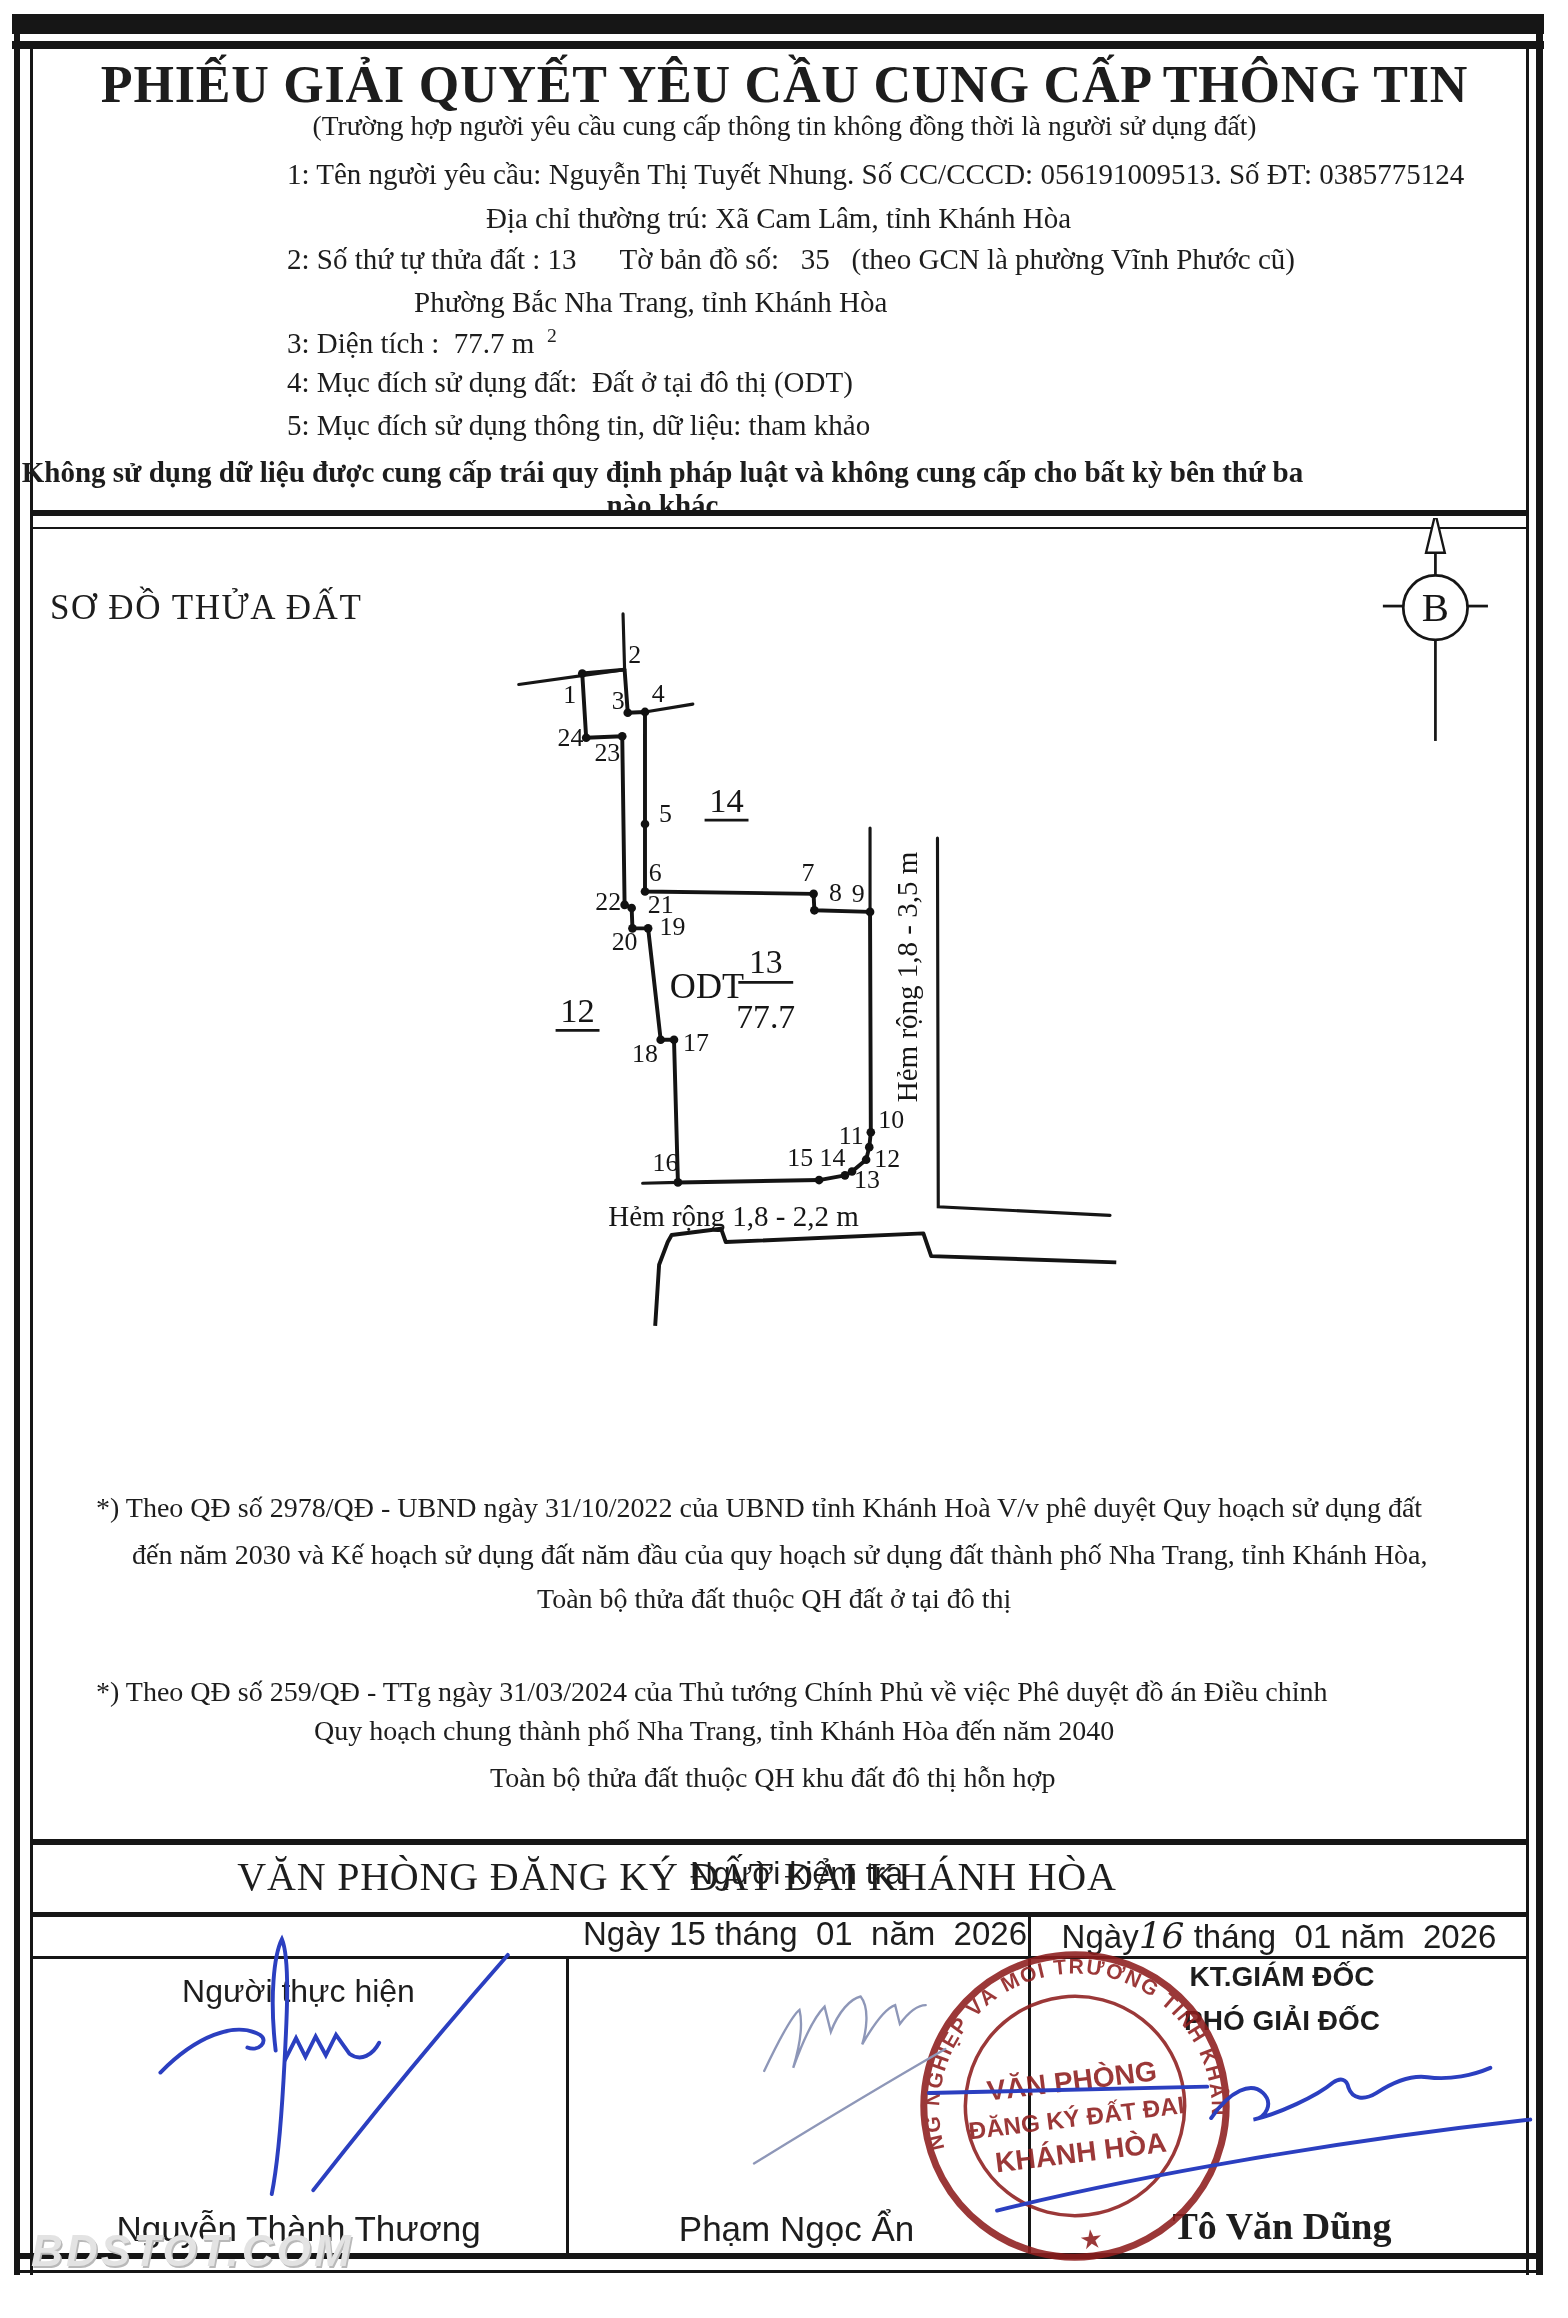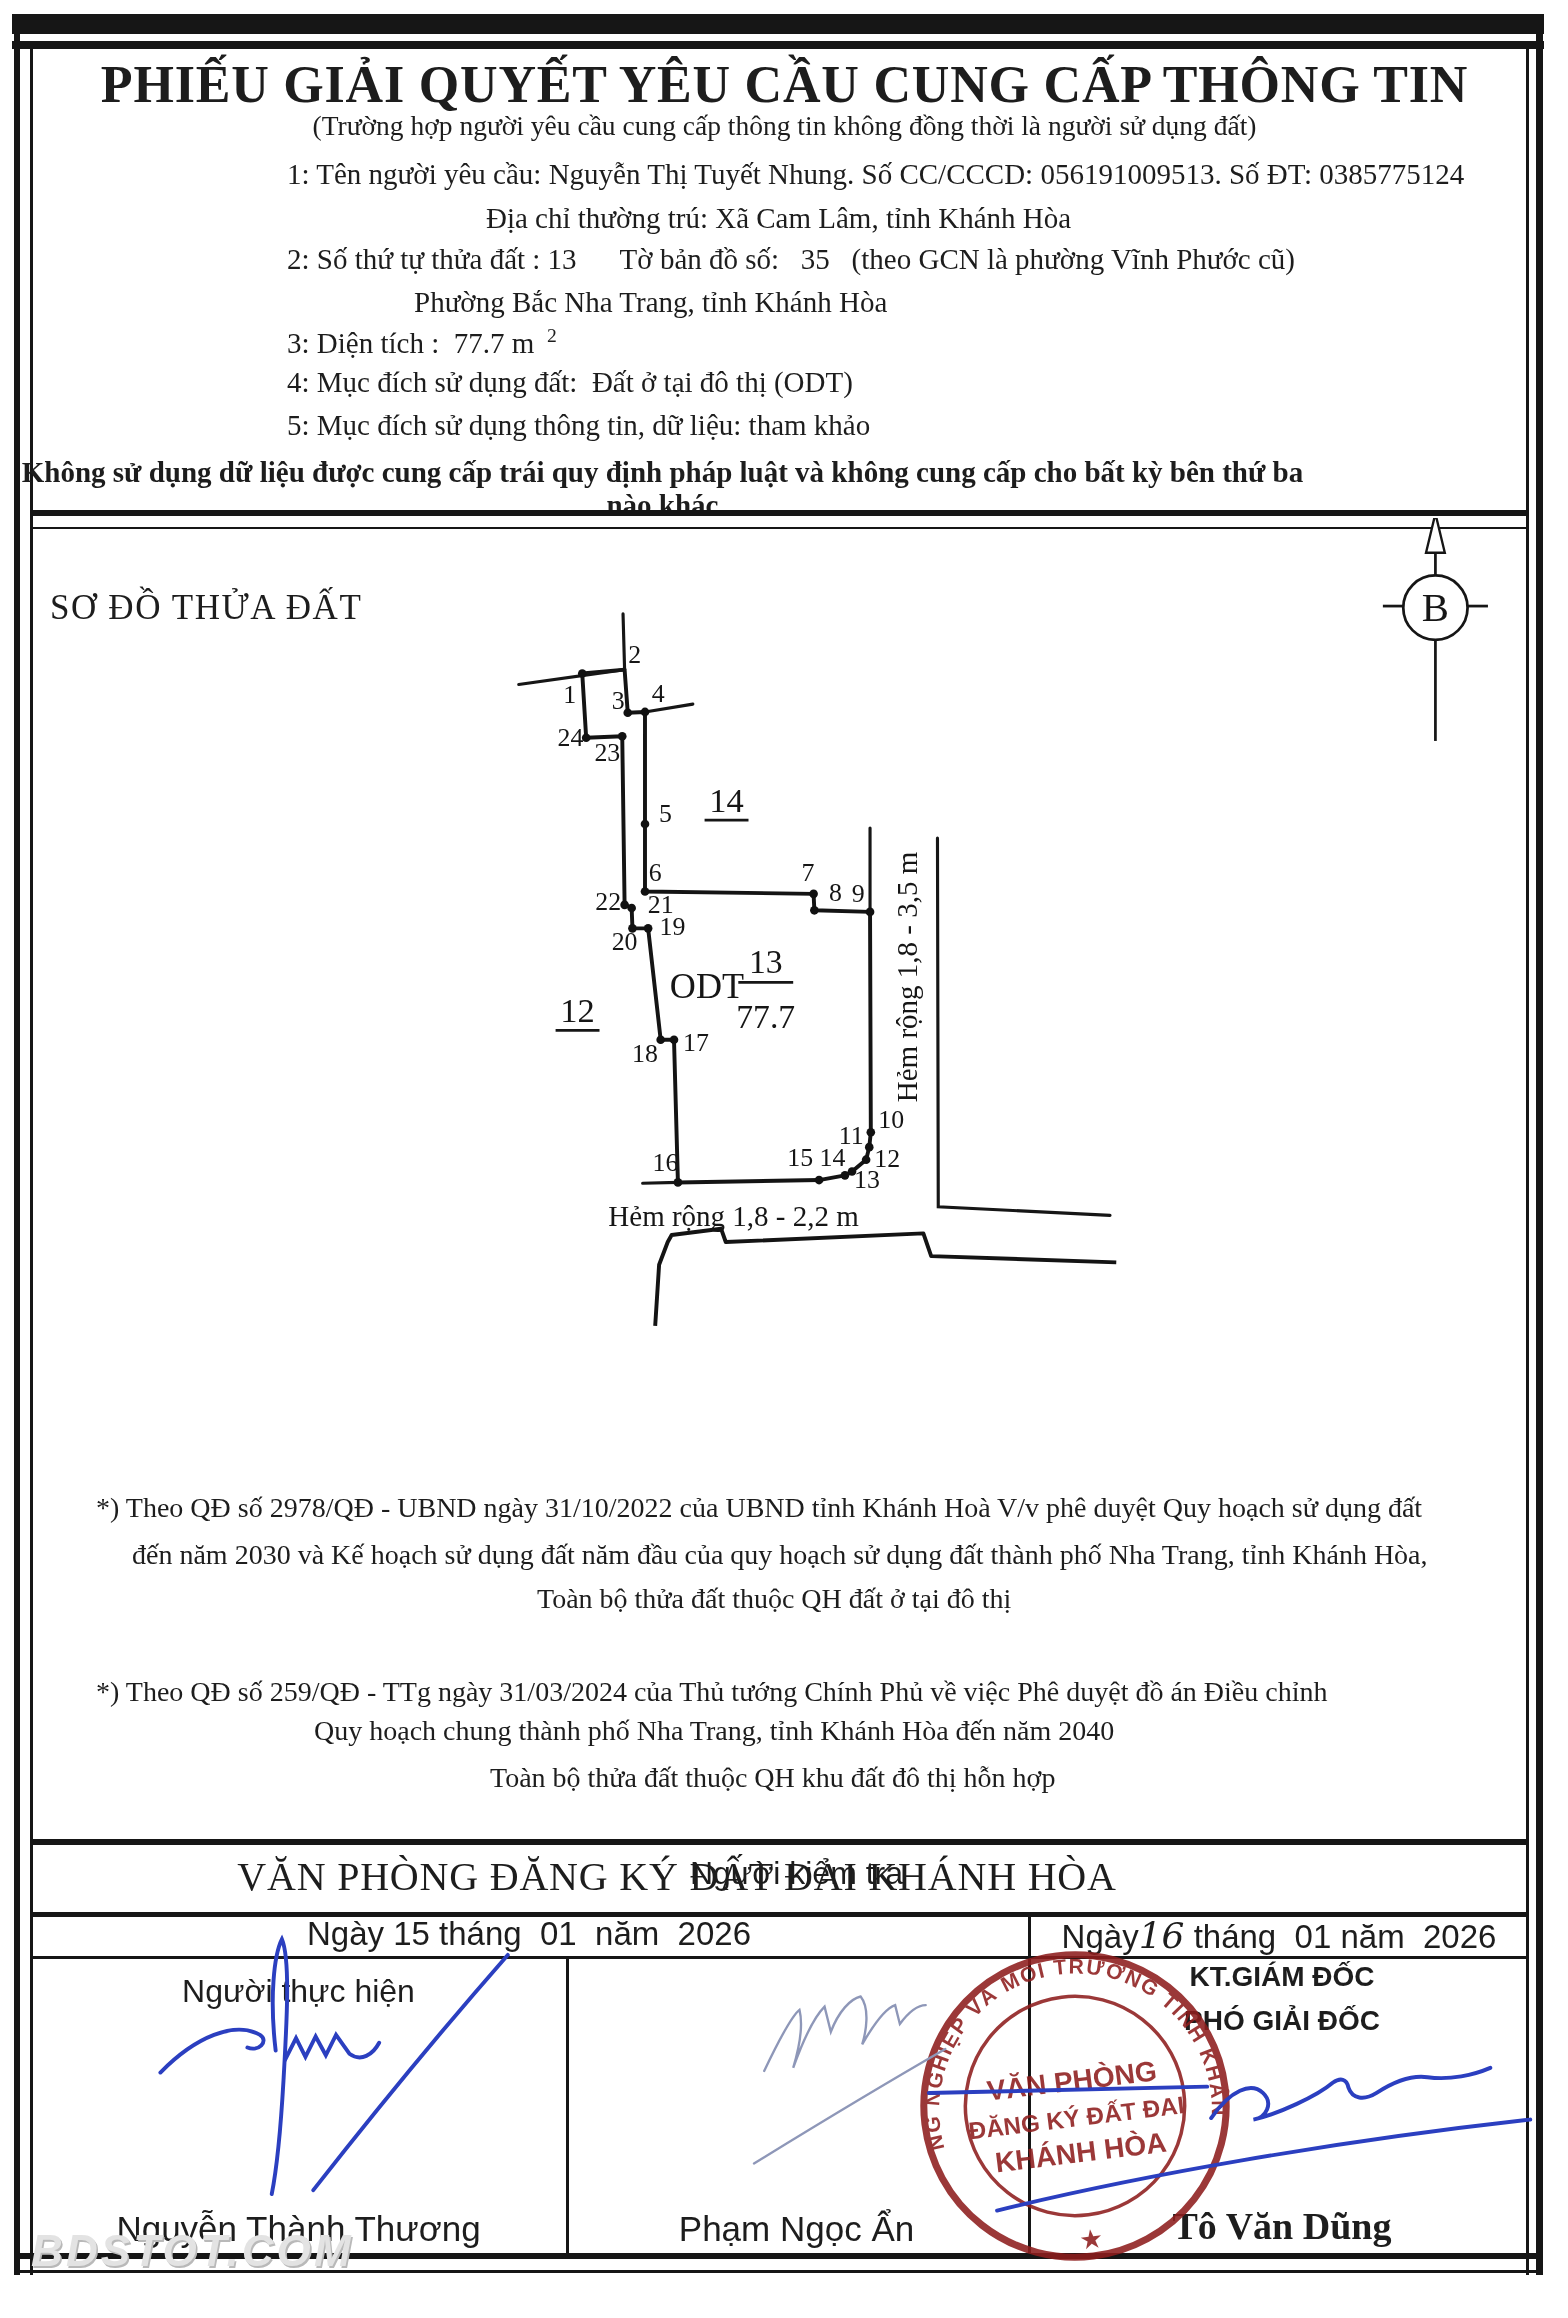--- a/index.html
+++ b/index.html
@@ -159,21 +159,21 @@
 <div class="abs note pre" style="top:1715px;left:314px">Quy hoạch chung thành phố Nha Trang, tỉnh Khánh Hòa đến năm 2040</div>
 <div class="abs note pre" style="top:1762px;left:490px">Toàn bộ thửa đất thuộc QH khu đất đô thị hỗn hợp</div>
 
 <div class="bl" style="left:31px;top:1839px;width:1498px;height:6.3px"></div>
 <div class="bl" style="left:31px;top:1912px;width:1498px;height:4.7px"></div>
 <div class="bl" style="left:31px;top:1956px;width:1498px;height:3.1px"></div>
 <div class="bl" style="left:1028px;top:1912px;width:3.1px;height:1910px;height:346px"></div>
 <div class="bl" style="left:566px;top:1956px;width:3.1px;height:301px"></div>
 
 <div id="org-row" class="abs serif ctr">VĂN PHÒNG ĐĂNG KÝ ĐẤT ĐAI KHÁNH HÒA</div>
-<div class="abs daterow ctr pre" style="left: 31px; width: 996px; top: 1915px;">Ngày 15 tháng  01  năm  2026</div>
+<div class="abs daterow ctr pre" style="left: 31px; width: 996px; top: 1915px; text-align: right;">Ngày 15 tháng  01  năm  2026</div>
 <div class="abs daterow ctr pre" style="left: 1028px; width: 502px; top: 1915px;"><span>Ngày</span><span id="day16">16</span><span> tháng  01 năm  2026</span></div>
 <div class="abs colhead ctr" style="left: 31px; width: 535px; top: 1973px;">Người thực hiện</div>
 <div class="abs colhead ctr" style="left: 566px; width: 461px; top: 1855px;">Người kiểm tra</div>
 <div class="abs boldrole ctr" style="top:1961px;left:1028px;width:508px">KT.GIÁM ĐỐC</div>
 <div class="abs boldrole ctr" style="top:2005px;left:1028px;width:508px">PHÓ GIẢI ĐỐC</div>
 <div class="abs name ctr" style="top:2209px;left:31px;width:535px">Nguyễn Thành Thương</div>
 <div class="abs name ctr" style="top:2209px;left:566px;width:461px">Phạm Ngọc Ẩn</div>
 <div class="abs ctr" style="top:2204px;left:1028px;width:508px;font-size:38px;font-weight:bold;font-family:'Liberation Serif',serif">Tô Văn Dũng</div>
 
 <svg id="stamp-svg" class="abs" width="318" height="318" viewBox="-203 -203 406 406">

